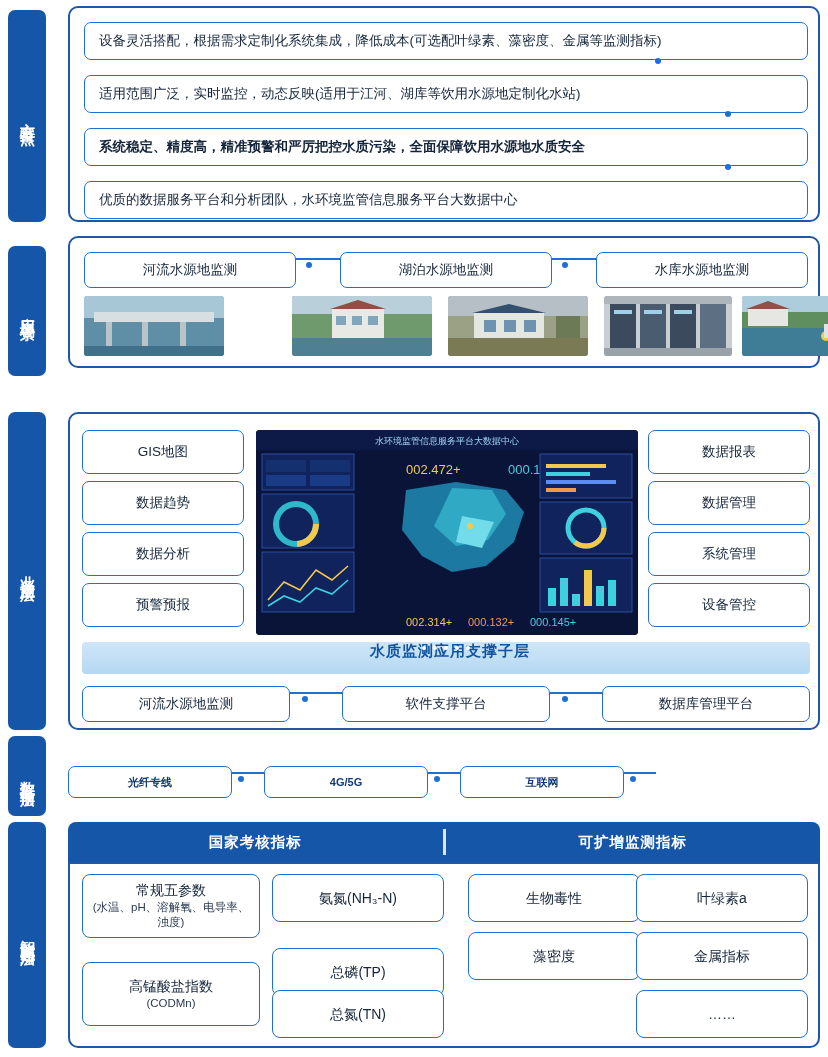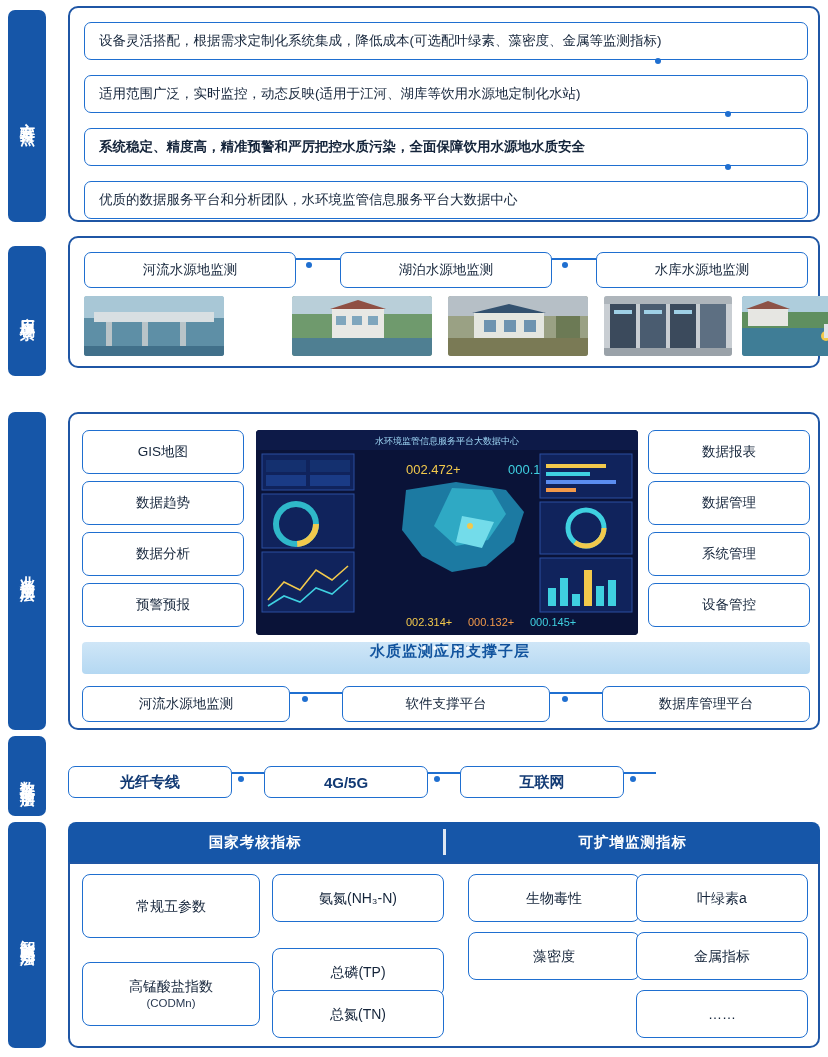--- a/index.html
+++ b/index.html
@@ -116,21 +116,21 @@
   }
 
   
   .tpill {
     position: absolute;
     border: 1.8px solid #1f6fd0;
     border-radius: 7px;
     background: #ffffff;
     color: #123a74;
     font-weight: bold;
-    font-size: 15px;
+    font-size: 11px;
     display: flex; align-items: center; justify-content: center;
   }
 
   
   .sensehead {
     position: absolute;
     background: #1656a8;
     border-radius: 8px 8px 0 0;
     display: flex;
     align-items: center;
@@ -407,20 +407,21 @@
   <div class="sensehead" style="left:68px;top:822px;width:752px;height:40px;">
     <div class="h">国家考核指标</div>
     <div class="sep"></div>
     <div class="h">可扩增监测指标</div>
   </div>
 
   <div class="frame" style="left:68px;top:862px;width:752px;height:186px;border-radius:0 0 10px 10px;">
 
     <div class="spill" style="left:12px;top:10px;width:178px;height:64px;">
       <div>常规五参数</div>
+      <div class="sub">(水温、pH、溶解氧、电导率、浊度)</div>
     </div>
     <div class="spill" style="left:12px;top:98px;width:178px;height:64px;">
       <div>高锰酸盐指数</div>
       <div class="sub">(CODMn)</div>
     </div>
 
     <div class="spill" style="left:202px;top:10px;width:172px;height:48px;">
       <div>氨氮(NH₃-N)</div>
     </div>
     <div class="spill" style="left:202px;top:68px;width:172px;height:48px;margin-top:16px;">

